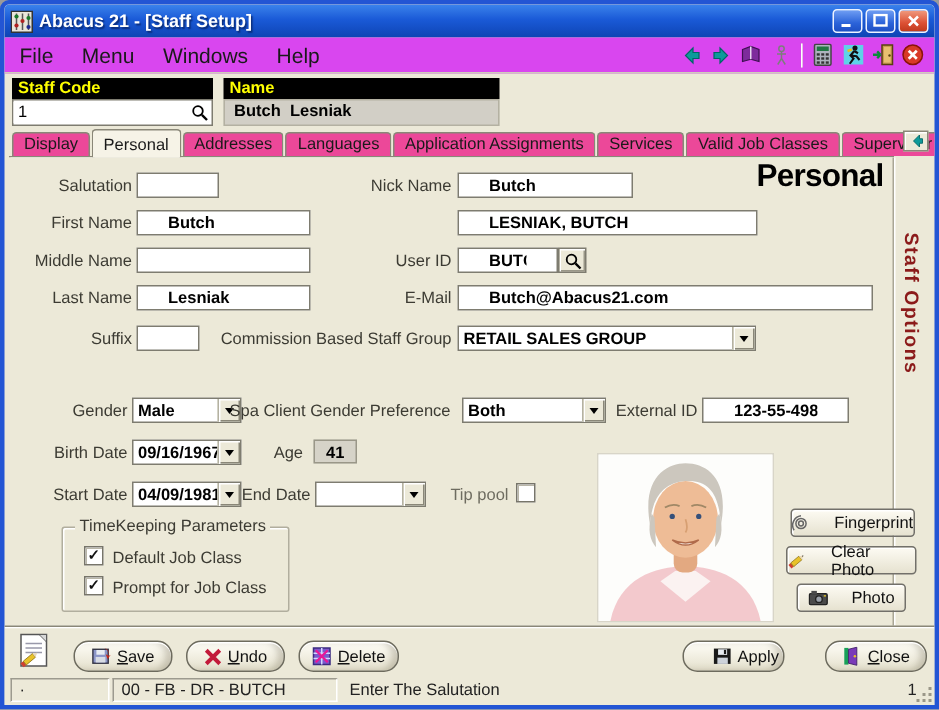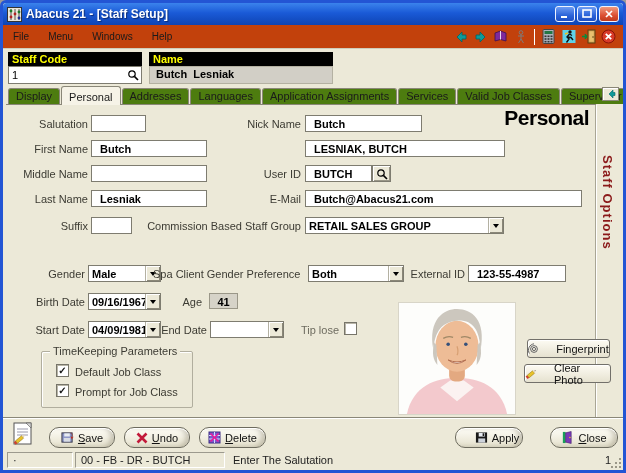--- a/index.html
+++ b/index.html
@@ -23,22 +23,22 @@
   .titlebar .title { font-size:12px; font-weight:bold; text-shadow:1px 1px 1px #0a2c78; flex:1; white-space:nowrap; }
   .winbtn {
     width:20px; height:16px; margin-left:2px; border-radius:3px;
     border:1px solid #eef3ff; display:flex; align-items:center; justify-content:center;
     background:linear-gradient(180deg,#6E9DF3 0%,#2B63D9 60%,#1E4FC4 100%);
   }
   .winbtn.close { background:linear-gradient(180deg,#F09A7E 0%,#DC5034 60%,#C03A1C 100%); }
   
   .menubar {
     position:absolute; left:0; top:22px; right:0; height:24px;
-    background:#c2410c; border-bottom:1px solid #cfccbb;
-    display:flex; align-items:center; padding:0 8px; font-size:10px; color:#1a1a1a;
+    background:#d946ef; border-bottom:1px solid #cfccbb;
+    display:flex; align-items:center; padding:0 8px; font-size:14px; color:#1a1a1a;
   }
   .menubar .mitem { margin-right:15px; padding:2px 2px; }
   .mb-icons { position:absolute; right:6px; top:3px; display:flex; align-items:center; gap:3px; }
   .tbico { width:17px; height:17px; display:flex; align-items:center; justify-content:center; }
   .mb-sep { width:1px; height:16px; background:#b8b5a4; border-right:1px solid #fff; margin:0 2px; }
   
   .blk-hdr {
     position:absolute; background:#000; color:#FFFF00; font-size:11px; font-weight:bold;
     padding:1px 4px; height:14px; line-height:12px;
   }
@@ -51,21 +51,21 @@
   .name-val {
     position:absolute; background:#D2CFC6; border:1px solid #b4b1a2; font-size:11px; font-weight:bold;
     color:#000; padding:1px 6px; white-space:pre; line-height:13px;
   }
   
   .tabstrip {
     position:absolute; left:3px; top:82px; width:590px; height:20px;
     display:flex; align-items:flex-end; border-bottom:1px solid #8a8778; padding-left:2px;
   }
   .tab {
-    font-size:11px; color:#1a1a1a; background:#4d7c0f;
+    font-size:11px; color:#1a1a1a; background:#ec4899;
     border:1px solid #8a8778; border-bottom:none; border-radius:3px 3px 0 0;
     padding:1px 7px 2px; height:16px; margin-right:1px; white-space:nowrap;
   }
   .tab.active { background:#F6F3E7; height:19px; padding-top:4px; position:relative; top:1px; z-index:2; }
   .tab-scroll {
     position:absolute; left:599px; top:84px; width:17px; height:14px;
     background:#ECE9D8; border:1px solid #8a8778; box-shadow:inset 1px 1px 0 #fff;
     display:flex; align-items:center; justify-content:center;
   }
   
@@ -74,21 +74,21 @@
     border-right:1px solid #a9a695; box-shadow:1px 0 0 #fff;
     background:#ECE9D8;
   }
   .hr {
     position:absolute; left:0; right:0; top:414px; height:2px;
     border-top:1px solid #8a8778; border-bottom:1px solid #fff;
   }
   .lbl { position:absolute; font-size:11px; color:#3c3b33; text-align:right; white-space:nowrap; }
   .tb {
     position:absolute; height:17px; background:#fff; border:1px solid #7e7c70;
-    font:bold 11px "Liberation Sans",sans-serif; color:#000; padding:1px 8px; outline:none;
+    font:bold 11px "Liberation Sans",sans-serif; color:#000; padding:1px 20px; outline:none;
   }
   .combo {
     position:absolute; height:17px; background:#fff; border:1px solid #7e7c70;
     display:flex; align-items:stretch;
   }
   .combo .ctxt { flex:1; font:bold 11px "Liberation Sans",sans-serif; padding:2px 3px 12px; white-space:nowrap; overflow:hidden; }
   .dbtn {
     width:15px; background:#ECE9D8; border-left:1px solid #b4b1a2;
     box-shadow:inset 1px 1px 0 #fff, inset -1px -1px 0 #8a8778;
     display:flex; align-items:center; justify-content:center;
@@ -366,21 +366,21 @@
         <span class="tri"></span>
       </span>
   </div>
   <div class="lbl" style="left:158px; top:321px; width:46px;">End Date</div>
   <div class="combo" style="left:207px; top:318px; width:74px;">
     <span class="ctxt"></span>
     <span class="dbtn">
         <span class="tri"></span>
       </span>
   </div>
-  <div class="lbl" style="left:292px; top:321px; width:44px; color:#6e6c60;">Tip lose</div>
+  <div class="lbl" style="left:292px; top:321px; width:44px; color:#6e6c60;">Tip pool</div>
   <div class="cb" style="left:341px; top:319px;"></div>
 
   <div class="groupbox">
     <span class="legend">TimeKeeping Parameters</span>
     <div class="cb checked" style="left:14px; top:12px;"></div>
     <span class="gb-lbl" style="left:33px; top:14px;">Default Job Class</span>
     <div class="cb checked" style="left:14px; top:32px;"></div>
     <span class="gb-lbl" style="left:33px; top:34px;">Prompt for Job Class</span>
   </div>
 
@@ -419,20 +419,31 @@
           <g transform="rotate(-40 7 7)">
             <rect x="0" y="5.5" width="2.2" height="3.4" fill="#D04030"></rect>
             <rect x="2.2" y="5.5" width="7.6" height="3.4" fill="#E8C22A" stroke="#8a6e10" stroke-width="0.5"></rect>
             <path d="M9.8 5.5 L12.6 7.2 L9.8 8.9 Z" fill="#E8D8B8"></path>
             <path d="M11.6 6.6 L12.6 7.2 L11.6 7.8 Z" fill="#333"></path>
           </g>
         </svg>
       </span>
     <span>Clear Photo</span>
   </div>
+  <div class="btn3d" style="left:528px; top:386px; width:73px;">
+    <span>
+        <svg viewBox="0 0 14 12" width="13" height="11">
+          <rect x="0.5" y="3" width="13" height="8" rx="1" fill="#4a4a4a" stroke="#222"></rect>
+          <rect x="2" y="1" width="4" height="2.4" fill="#4a4a4a"></rect>
+          <circle cx="7.5" cy="7" r="2.4" fill="#9aa0a8" stroke="#222"></circle>
+          <rect x="11" y="4" width="1.6" height="1.2" fill="#C8B030"></rect>
+        </svg>
+      </span>
+    <span>Photo</span>
+  </div>
 
   <div class="hr"></div>
 
   <div class="actionbar">
     <span class="notes-ico">
       <svg viewBox="0 0 26 26" width="26" height="26">
           <rect x="4" y="2" width="17" height="21" fill="#fff" stroke="#555"></rect>
           <path d="M21 2 L21 7 L16 2 Z" fill="#d8d8d8" stroke="#555" stroke-width="0.6"></path>
           <g stroke="#99a" stroke-width="1">
             <line x1="7" y1="8" x2="18" y2="8"></line>

